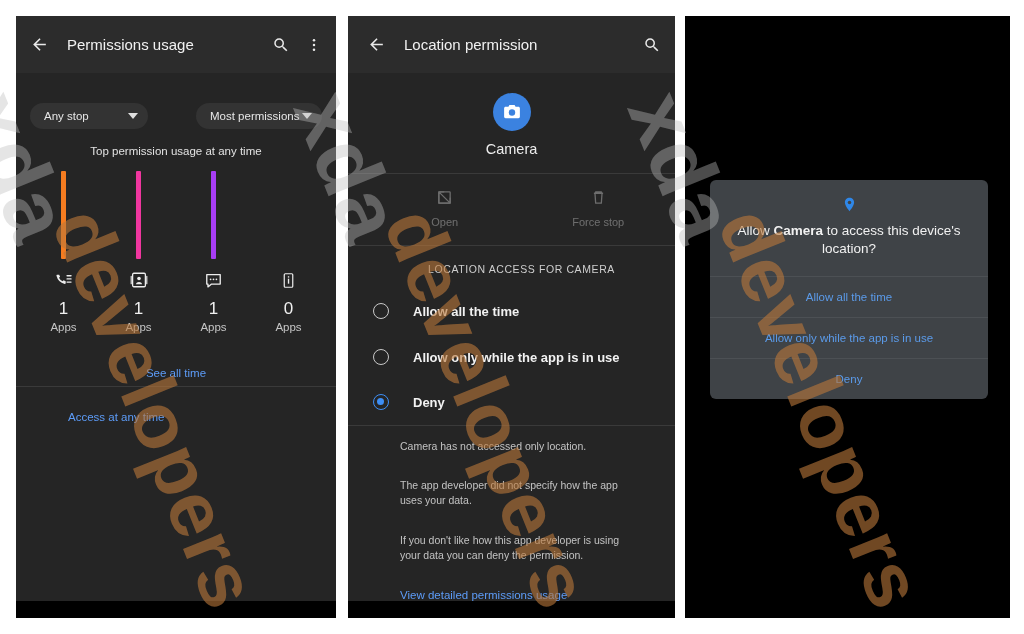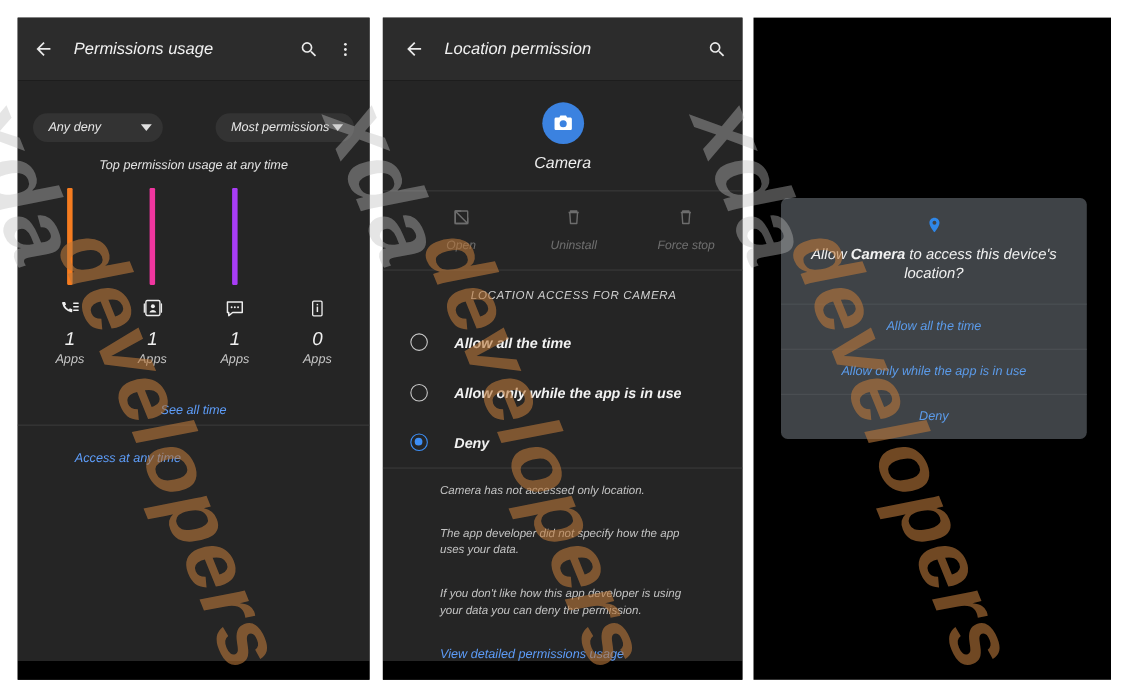--- a/index.html
+++ b/index.html
@@ -2,21 +2,21 @@
 <html><head>
 <meta charset="utf-8">
 <style>
   * { box-sizing: border-box; margin: 0; padding: 0; }
   html, body {
     width: 1024px; height: 634px;
     background: #ffffff;
     font-family: "Liberation Sans", sans-serif;
     overflow: hidden;
   }
-  #root { position: relative; width: 1024px; height: 634px; background: #fff; font-style: italic; }
+  #root { position: relative; width: 1024px; height: 634px; background: #fff; }
 
   
   .panel { position: absolute; overflow: hidden; background: #000; }
 
   
   .appbar {
     position: absolute; left: 0; right: 0;
     background: #2c2c2c;
     display: flex; align-items: center;
     padding: 0 14px;
@@ -165,21 +165,21 @@
             <circle cx="12" cy="12" r="1.9" fill="#e9e9e9"></circle>
             <circle cx="12" cy="19" r="1.9" fill="#e9e9e9"></circle>
           </svg>
       </span>
     </div>
 
     <div class="p1-body" style="top:57px; height:528px;">
 
       <div class="chips" style="top:30px; padding:0 14px;">
         <div class="chip" style="width:118px;">
-          <span>Any deny</span>
+          <span>Any stop</span>
           <span class="caret" style="margin-left:auto;"></span>
         </div>
         <div class="chip" style="width:126px; margin-left:auto;">
           <span>Most permissions</span>
           <span class="caret" style="margin-left:auto;"></span>
         </div>
       </div>
 
       <div class="chart-title" style="top:72px;">Top permission usage at any time</div>
 
@@ -291,28 +291,20 @@
             </svg>
           </span>
           <div class="alabel">Open</div>
         </div>
         <div class="action">
           <span class="ic">
             <svg width="17" height="17" viewBox="0 0 24 24" fill="none" stroke="#d2d2d2" stroke-width="1.8">
               <path d="M5.5 6h13M8 6V4h8v2M7 6l1 14h8l1-14" stroke-linejoin="round"></path>
             </svg>
           </span>
-          <div class="alabel">Uninstall</div>
-        </div>
-        <div class="action">
-          <span class="ic">
-            <svg width="17" height="17" viewBox="0 0 24 24" fill="none" stroke="#d2d2d2" stroke-width="1.8">
-              <path d="M5.5 6h13M8 6V4h8v2M7 6l1 14h8l1-14" stroke-linejoin="round"></path>
-            </svg>
-          </span>
           <div class="alabel">Force stop</div>
         </div>
       </div>
 
       <div class="divider-h" style="top:172px;"></div>
 
       <div class="sechead" style="top:190px; left:52px;margin-left:28px;">LOCATION ACCESS FOR CAMERA</div>
 
       <div class="radio-row" style="top:221px; padding:0 25px; height:34px;">
         <span class="radio"></span>

